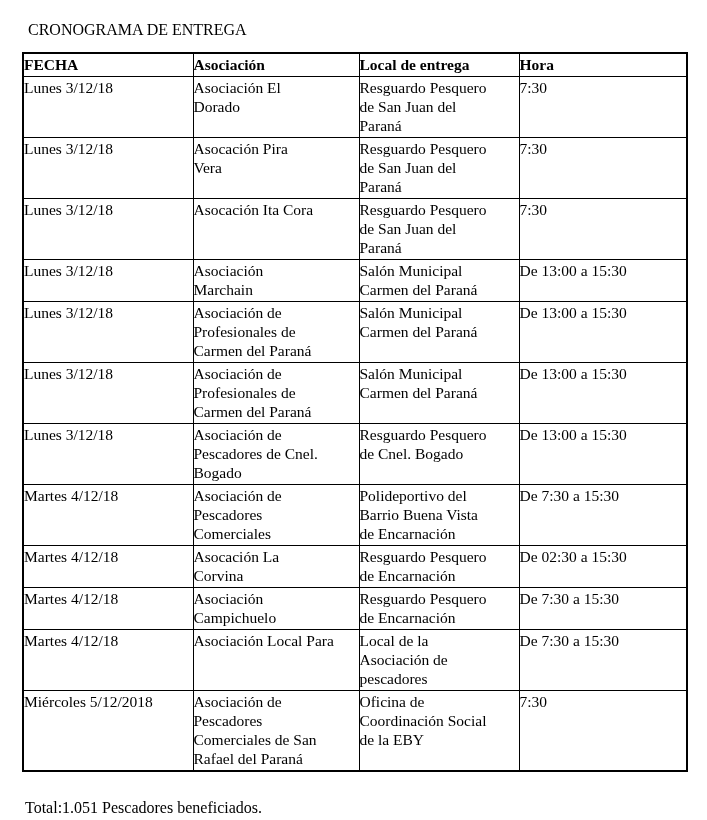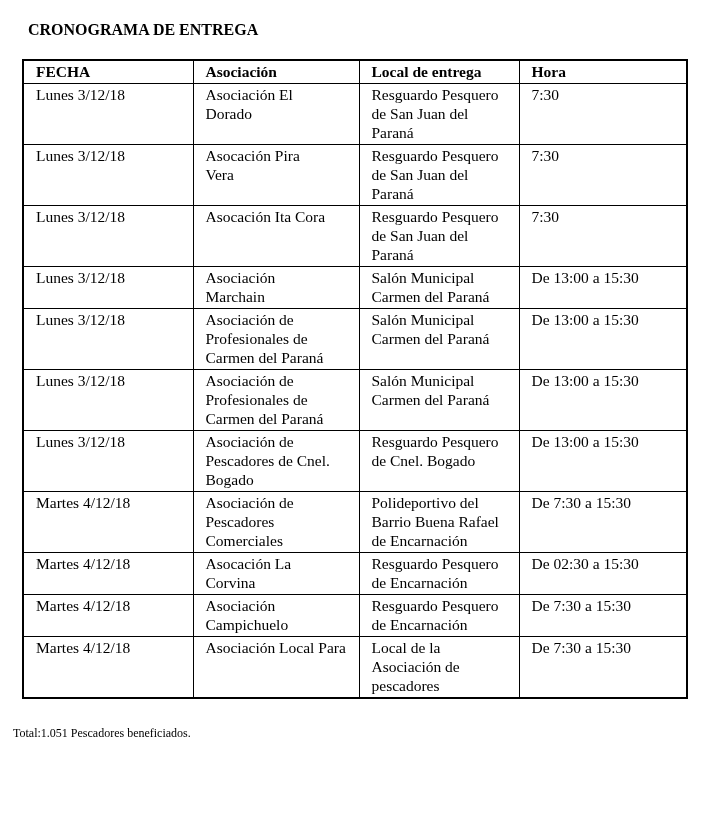--- a/index.html
+++ b/index.html
@@ -5,49 +5,49 @@
   * { box-sizing: border-box; }
   html, body {
     margin: 0; padding: 0;
     background: #ffffff;
     color: #000000;
     font-family: "Liberation Serif", "DejaVu Serif", serif;
   }
   body { width: 707px; height: 820px; overflow: hidden; }
   .doc-title {
     font-size: 16px;
-    font-weight: bold;
-    margin: 21px 0 20px 28px;
+    font-weight: normal;
+    margin: 21px 0 13px 28px;
     white-space: nowrap;
   }
   table.schedule {
     border-collapse: collapse;
     table-layout: fixed;
     width: 664px;
     margin-left: 22px;
     border: 2px solid #000;
   }
   table.schedule th, table.schedule td {
     border: 1px solid #000;
     vertical-align: top;
     text-align: left;
-    padding: 1px 8px 2px 12px;
+    padding: 1px 8px 2px 0;
     font-size: 15.5px;
     line-height: 19px;
     white-space: pre-line;
     overflow: hidden;
   }
   table.schedule th { font-weight: bold; }
   .col-fecha { width: 170px; }
   .col-asoc  { width: 166px; }
   .col-punto { width: 160px; }
   .col-hora  { width: 168px; }
   .doc-footer {
-    font-size: 12px;
-    margin: 27px 0 0 13px;
+    font-size: 16px;
+    margin: 27px 0 0 25px;
     white-space: nowrap;
   }
 </style>
 </head>
 <body>
 
 <div class="doc-title">CRONOGRAMA DE ENTREGA</div>
 
 <table class="schedule">
   <colgroup>
@@ -125,21 +125,21 @@
       <td>Resguardo Pesquero
 de Cnel. Bogado</td>
       <td>De 13:00 a 15:30</td>
     </tr>
     <tr>
       <td>Martes 4/12/18</td>
       <td>Asociación de
 Pescadores
 Comerciales</td>
       <td>Polideportivo del
-Barrio Buena Rafael
+Barrio Buena Vista
 de Encarnación</td>
       <td>De 7:30 a 15:30</td>
     </tr>
     <tr>
       <td>Martes 4/12/18</td>
       <td>Asocación La
 Corvina</td>
       <td>Resguardo Pesquero
 de Encarnación</td>
       <td>De 02:30 a 15:30</td>
@@ -153,16 +153,27 @@
       <td>De 7:30 a 15:30</td>
     </tr>
     <tr>
       <td>Martes 4/12/18</td>
       <td>Asociación Local Para</td>
       <td>Local de la
 Asociación de
 pescadores</td>
       <td>De 7:30 a 15:30</td>
     </tr>
+    <tr>
+      <td>Miércoles 5/12/2018</td>
+      <td>Asociación de
+Pescadores
+Comerciales de San
+Rafael del Paraná</td>
+      <td>Oficina de
+Coordinación Social
+de la EBY</td>
+      <td>7:30</td>
+    </tr>
   </tbody>
 </table>
 
 <div class="doc-footer">Total:1.051 Pescadores beneficiados.</div>
 
 </body></html>

